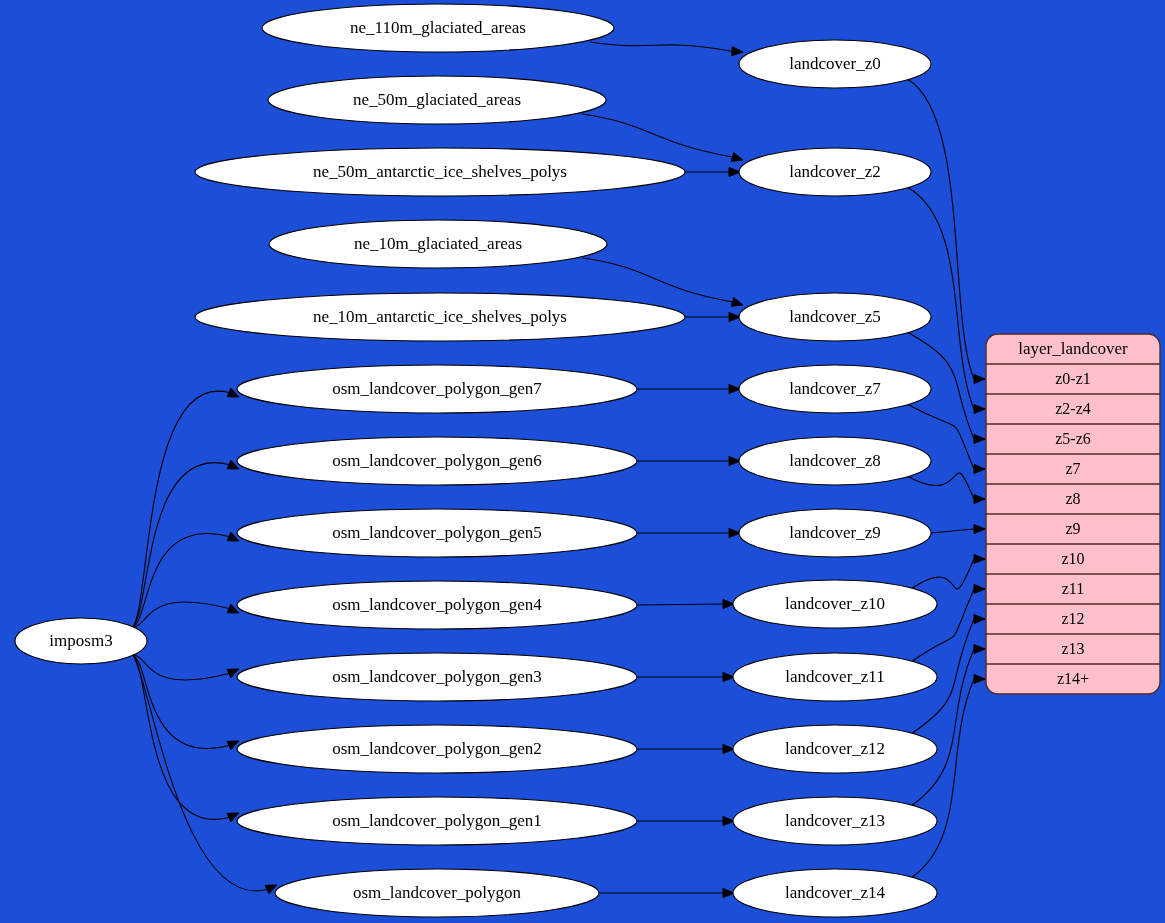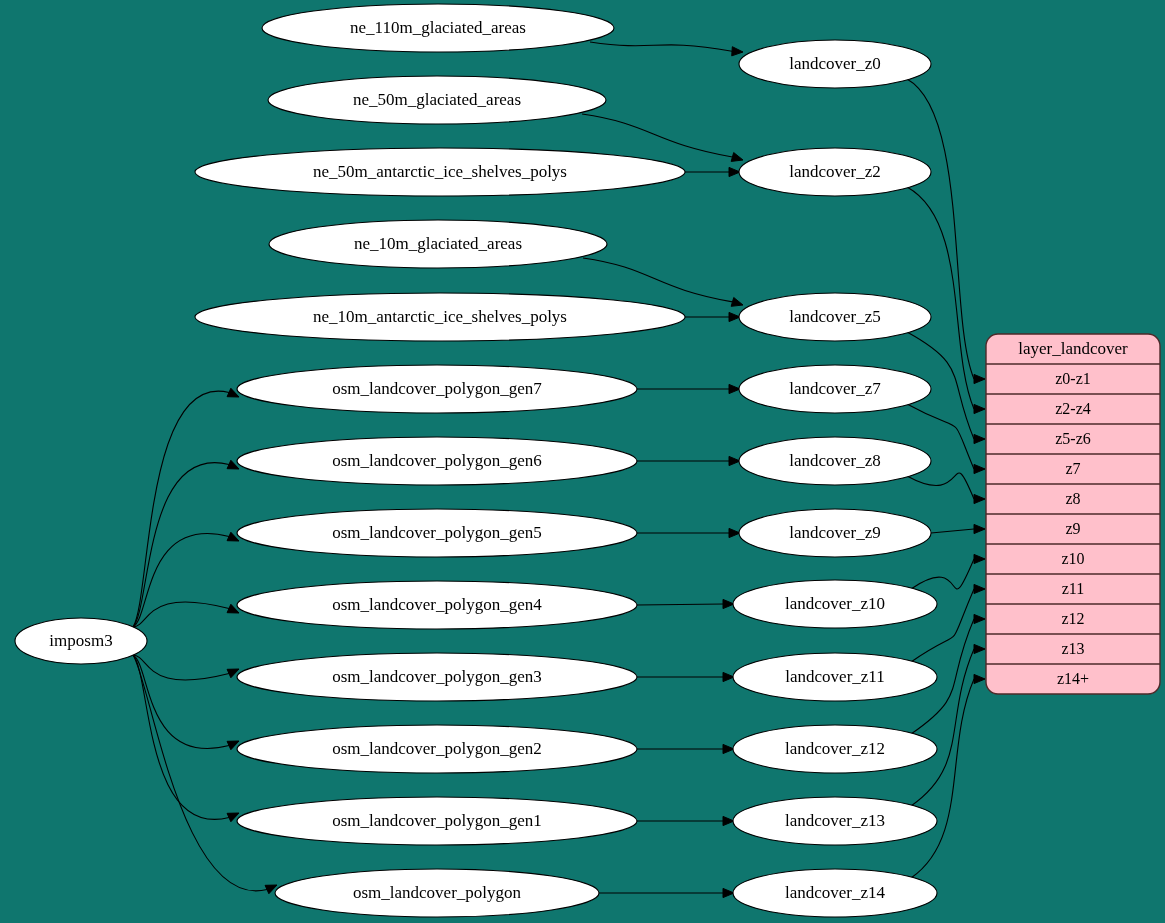--- a/index.html
+++ b/index.html
@@ -1,17 +1,17 @@
 <!DOCTYPE html>
 <html><head>
 <meta charset="utf-8">
 <style>
   html,body{margin:0;padding:0;background:#ffffff;}
   body{width:1165px;height:923px;font-family:"Liberation Serif","DejaVu Serif",serif;}
-  #stage{position:relative;width:1165px;height:923px;overflow:hidden;background:#0f766e;}
+  #stage{position:relative;width:1165px;height:923px;overflow:hidden;background:#1d4ed8;}
   svg{display:block;}
   .node-ellipse{fill:#ffffff;stroke:#000000;stroke-width:1.1;}
   .node-label{font-family:"Liberation Serif","DejaVu Serif",serif;font-size:17px;fill:#000000;text-anchor:middle;dominant-baseline:middle;}
   .edge{fill:none;stroke:#000000;stroke-width:1.1;}
   .arrow{fill:#000000;stroke:#000000;stroke-width:1;}
   .tbl-body{fill:#ffc0cb;stroke:#4d2a2a;stroke-width:1.4;}
   .tbl-line{stroke:#4d2a2a;stroke-width:1.4;fill:none;}
   .tbl-head{font-family:"Liberation Serif","DejaVu Serif",serif;font-size:17px;fill:#000000;text-anchor:middle;dominant-baseline:middle;}
   .tbl-cell{font-family:"Liberation Serif","DejaVu Serif",serif;font-size:16px;fill:#000000;text-anchor:middle;dominant-baseline:middle;}
 </style>

